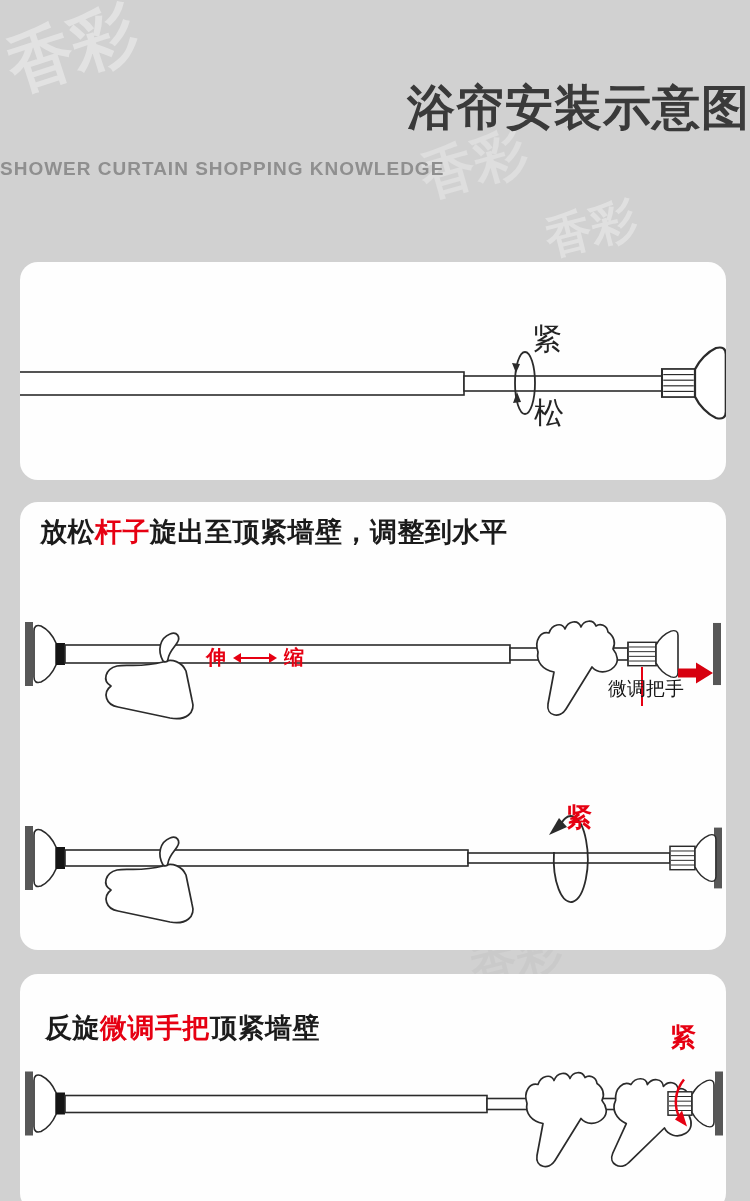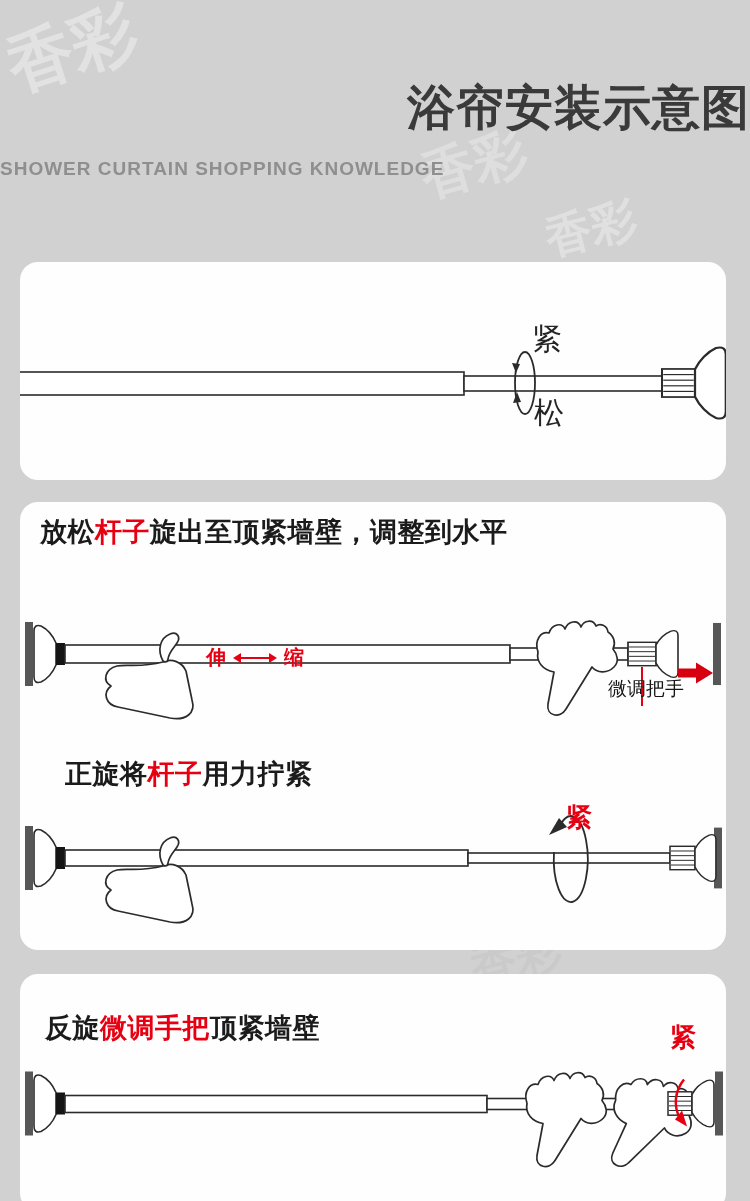--- a/index.html
+++ b/index.html
@@ -136,23 +136,20 @@
         <rect x="448" y="105" width="202" height="10"></rect>
       </g>
       <use href="#hand-pinch" transform="translate(132,110)"></use>
       <use href="#collar" transform="translate(650,110) scale(0.96,0.9)"></use>
       <use href="#cup-right" transform="translate(675,110) scale(0.95,0.82)"></use>
       <g>
         <path d="M534,104 A17,43 0 1 0 539,80" fill="none" stroke="#2b2b2b" stroke-width="1.8"></path>
         <polygon points="529,87 539,70 547,79" fill="#2b2b2b"></polygon>
       </g>
     </svg>
-    <div class="heading" style="left:45px;top:12px">
-      <span>正旋将</span><span class="hl">杆子</span><span>用力拧紧</span>
-    </div>
     <div class="label red-big" style="left:546px;top:56px">紧</div>
   </div>
 
   <div class="panel" id="panel4">
     <svg class="art" viewBox="0 0 706 206">
       <use href="#wall-bar" transform="translate(5,114)"></use>
       <use href="#wall-bar" transform="translate(695,114)"></use>
       <use href="#cup-left" transform="translate(14,114)"></use>
       <rect x="36" y="103" width="9" height="22" fill="#151515"></rect>
       <g fill="#fff" stroke="#2b2b2b" stroke-width="1.6">

